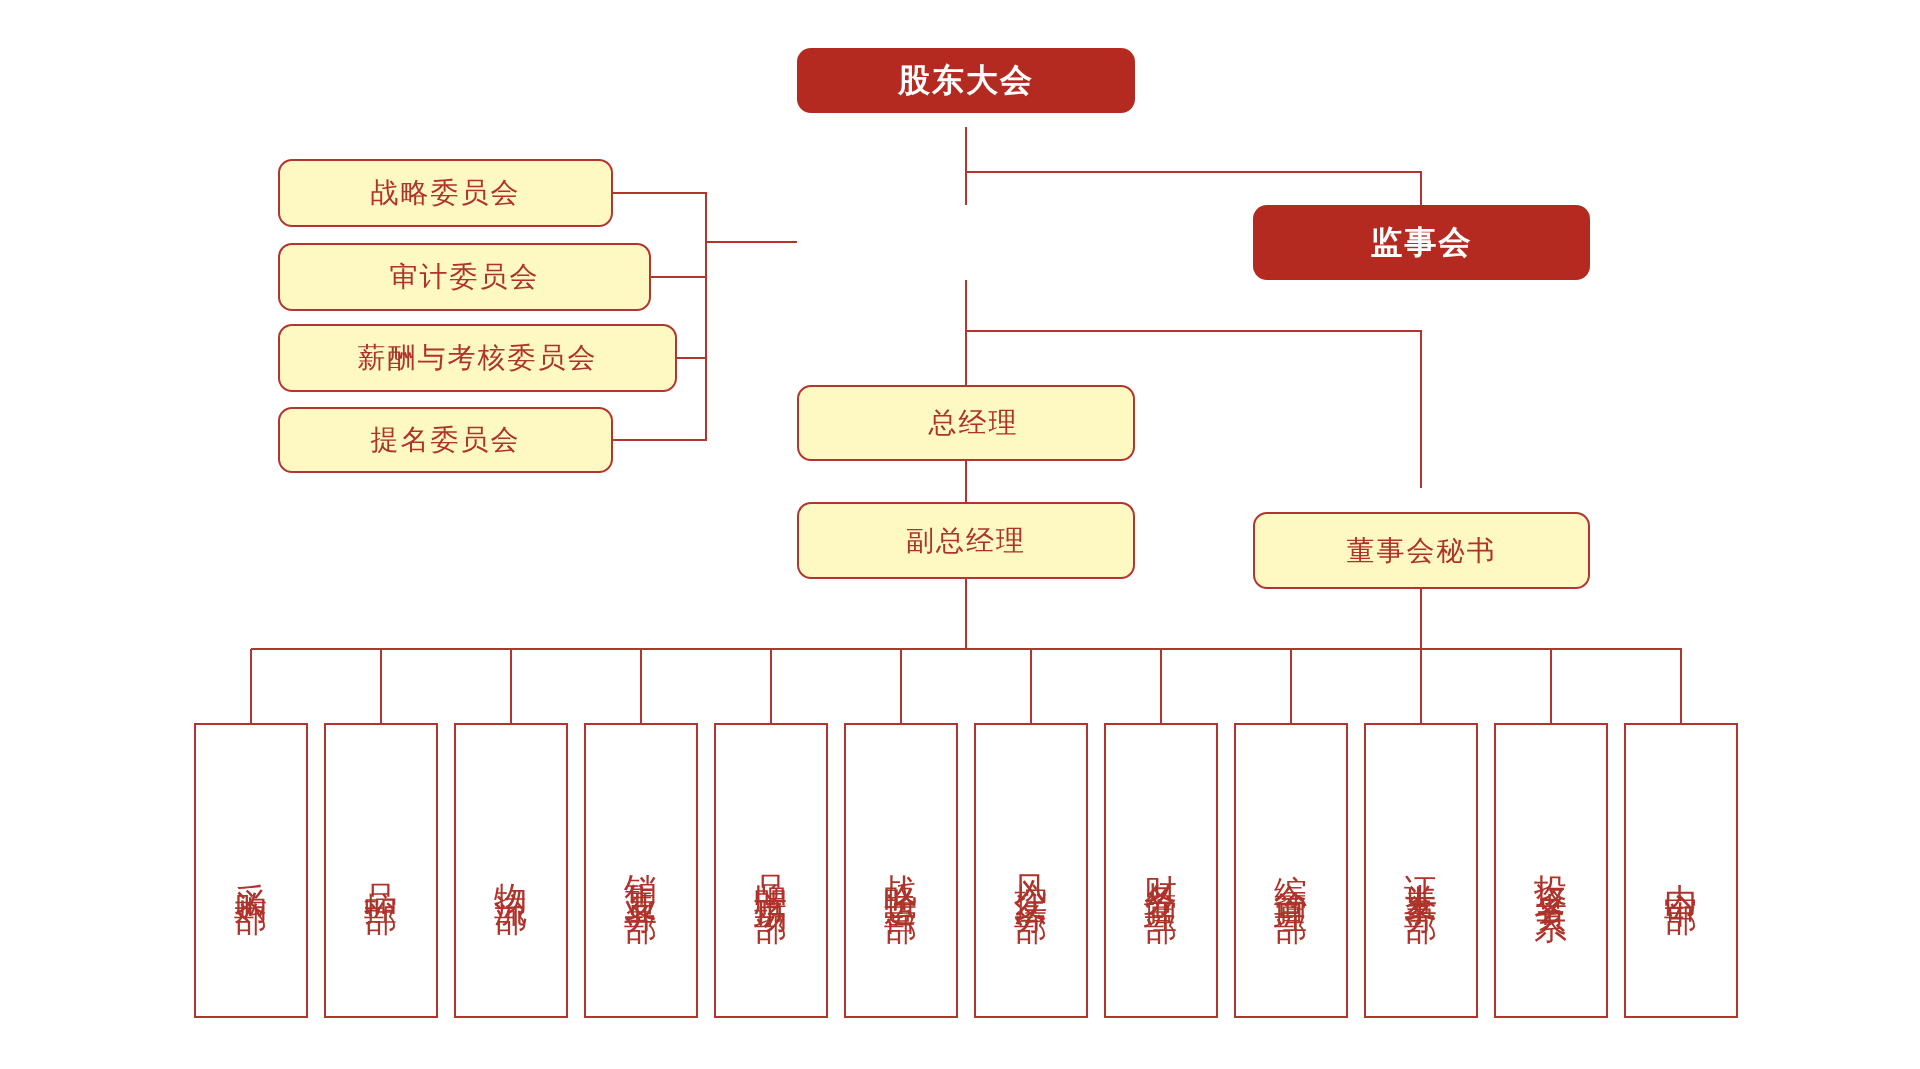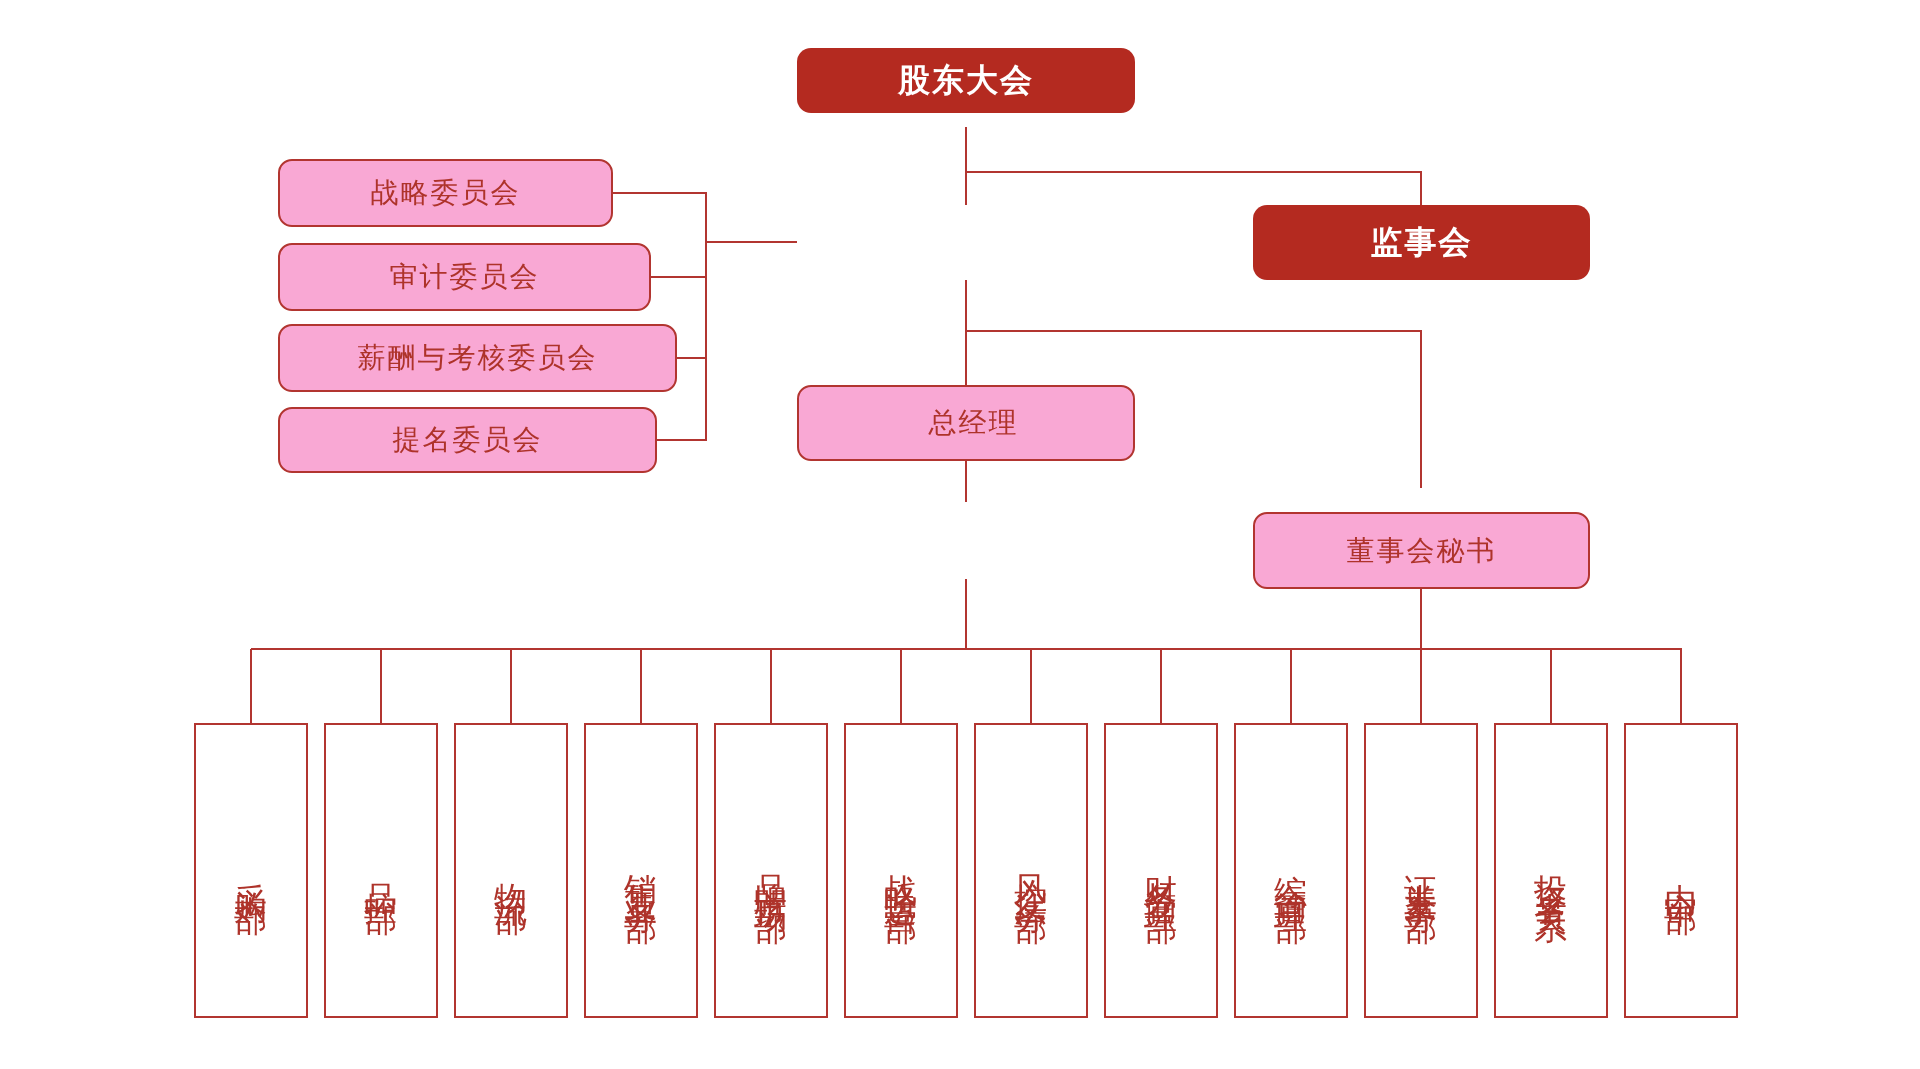--- a/index.html
+++ b/index.html
@@ -25,21 +25,21 @@
   }
   .node.filled {
     background: #b42a20;
     color: #ffffff;
     font-weight: bold;
     font-size: 32px;
     border-radius: 14px;
     letter-spacing: 2px;
   }
   .node.outline {
-    background: #f9a8d4;
+    background: #fef9c3;
     border: 2.5px solid #b23530;
     color: #ae332a;
     font-weight: 500;
     font-size: 28px;
     border-radius: 14px;
     letter-spacing: 2px;
   }
   .node.dept {
     background: #ffffff;
     border: 2.5px solid #b23530;
@@ -108,24 +108,25 @@
   <div class="hline" style="left:705px; top:241px; width:92px;"></div>
 
   <div class="node filled" style="left:797px; top:48px;  width:338px; height:65px;">股东大会</div>
 
 
   <div class="node filled" style="left:1253px; top:205px; width:337px; height:75px;">监事会</div>
 
   <div class="node outline" style="left:278px; top:159px; width:335px; height:68px;">战略委员会</div>
   <div class="node outline" style="left:278px; top:243px; width:373px; height:68px;">审计委员会</div>
   <div class="node outline" style="left:278px; top:324px; width:399px; height:68px;">薪酬与考核委员会</div>
-  <div class="node outline" style="left:278px; top:407px; width:379px; height:66px;">提名委员会</div>
+  <div class="node outline" style="left:278px; top:407px; width:335px; height:66px;">提名委员会</div>
 
   <div class="node outline" style="left:797px; top:385px; width:338px; height:76px;padding-left:15px;">总经理</div>
 
+  <div class="node outline" style="left:797px; top:502px; width:338px; height:77px;">副总经理</div>
 
   <div class="node outline" style="left:1253px; top:488px; width:337px; height:77px;margin-top:24px;">董事会秘书</div>
 
   <div class="node dept" style="left:194px;  top:723px; width:114px; height:295px;">
       <span class="vtext">采购部</span>
     </div>
   <div class="node dept" style="left:324px;  top:723px; width:114px; height:295px;">
       <span class="vtext">品控部</span>
     </div>
   <div class="node dept" style="left:454px;  top:723px; width:114px; height:295px;">

